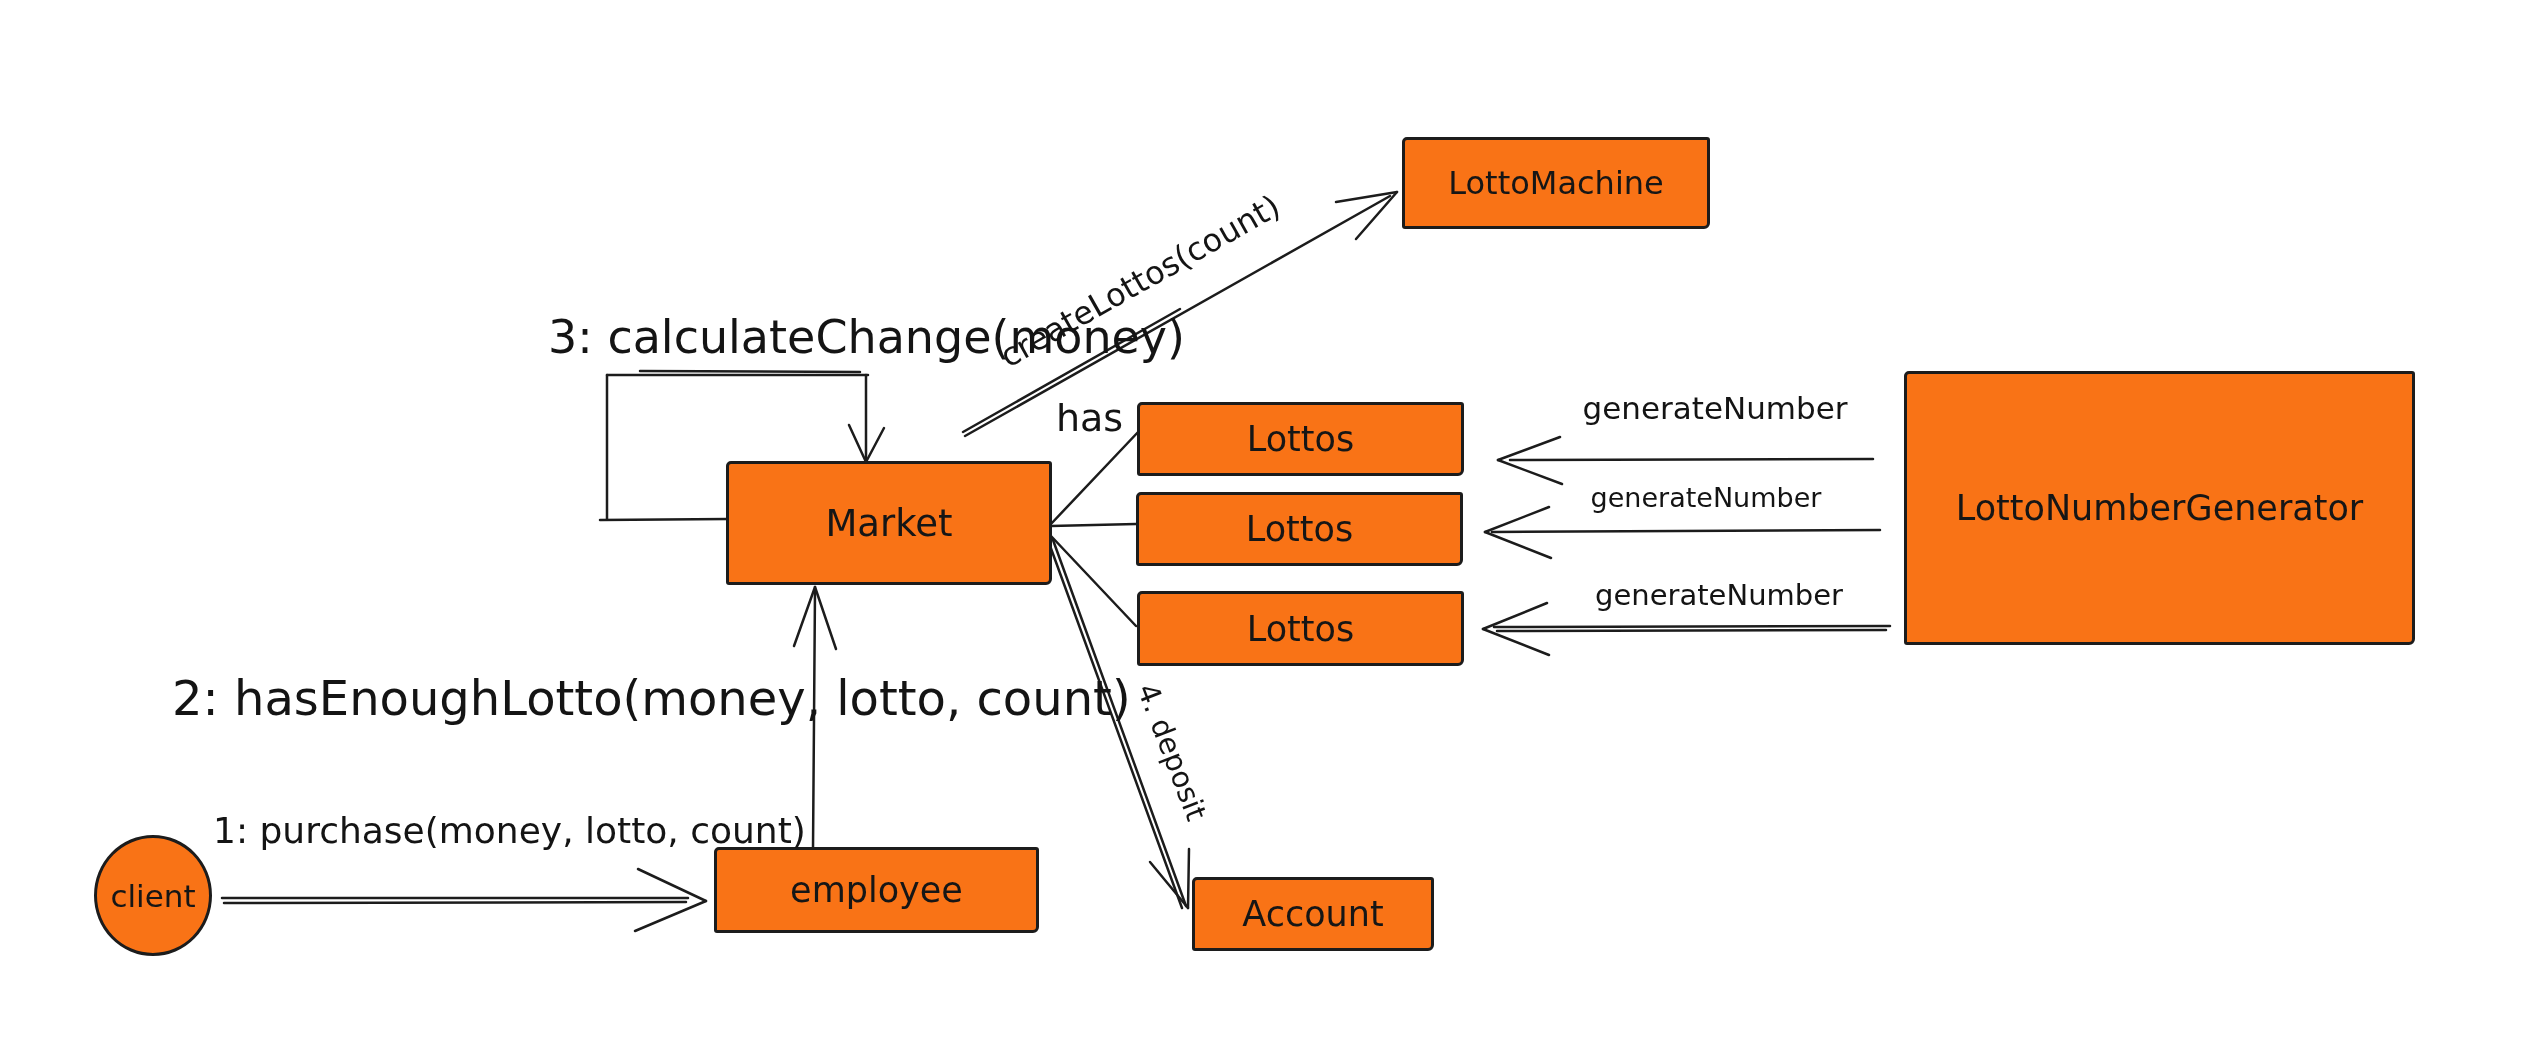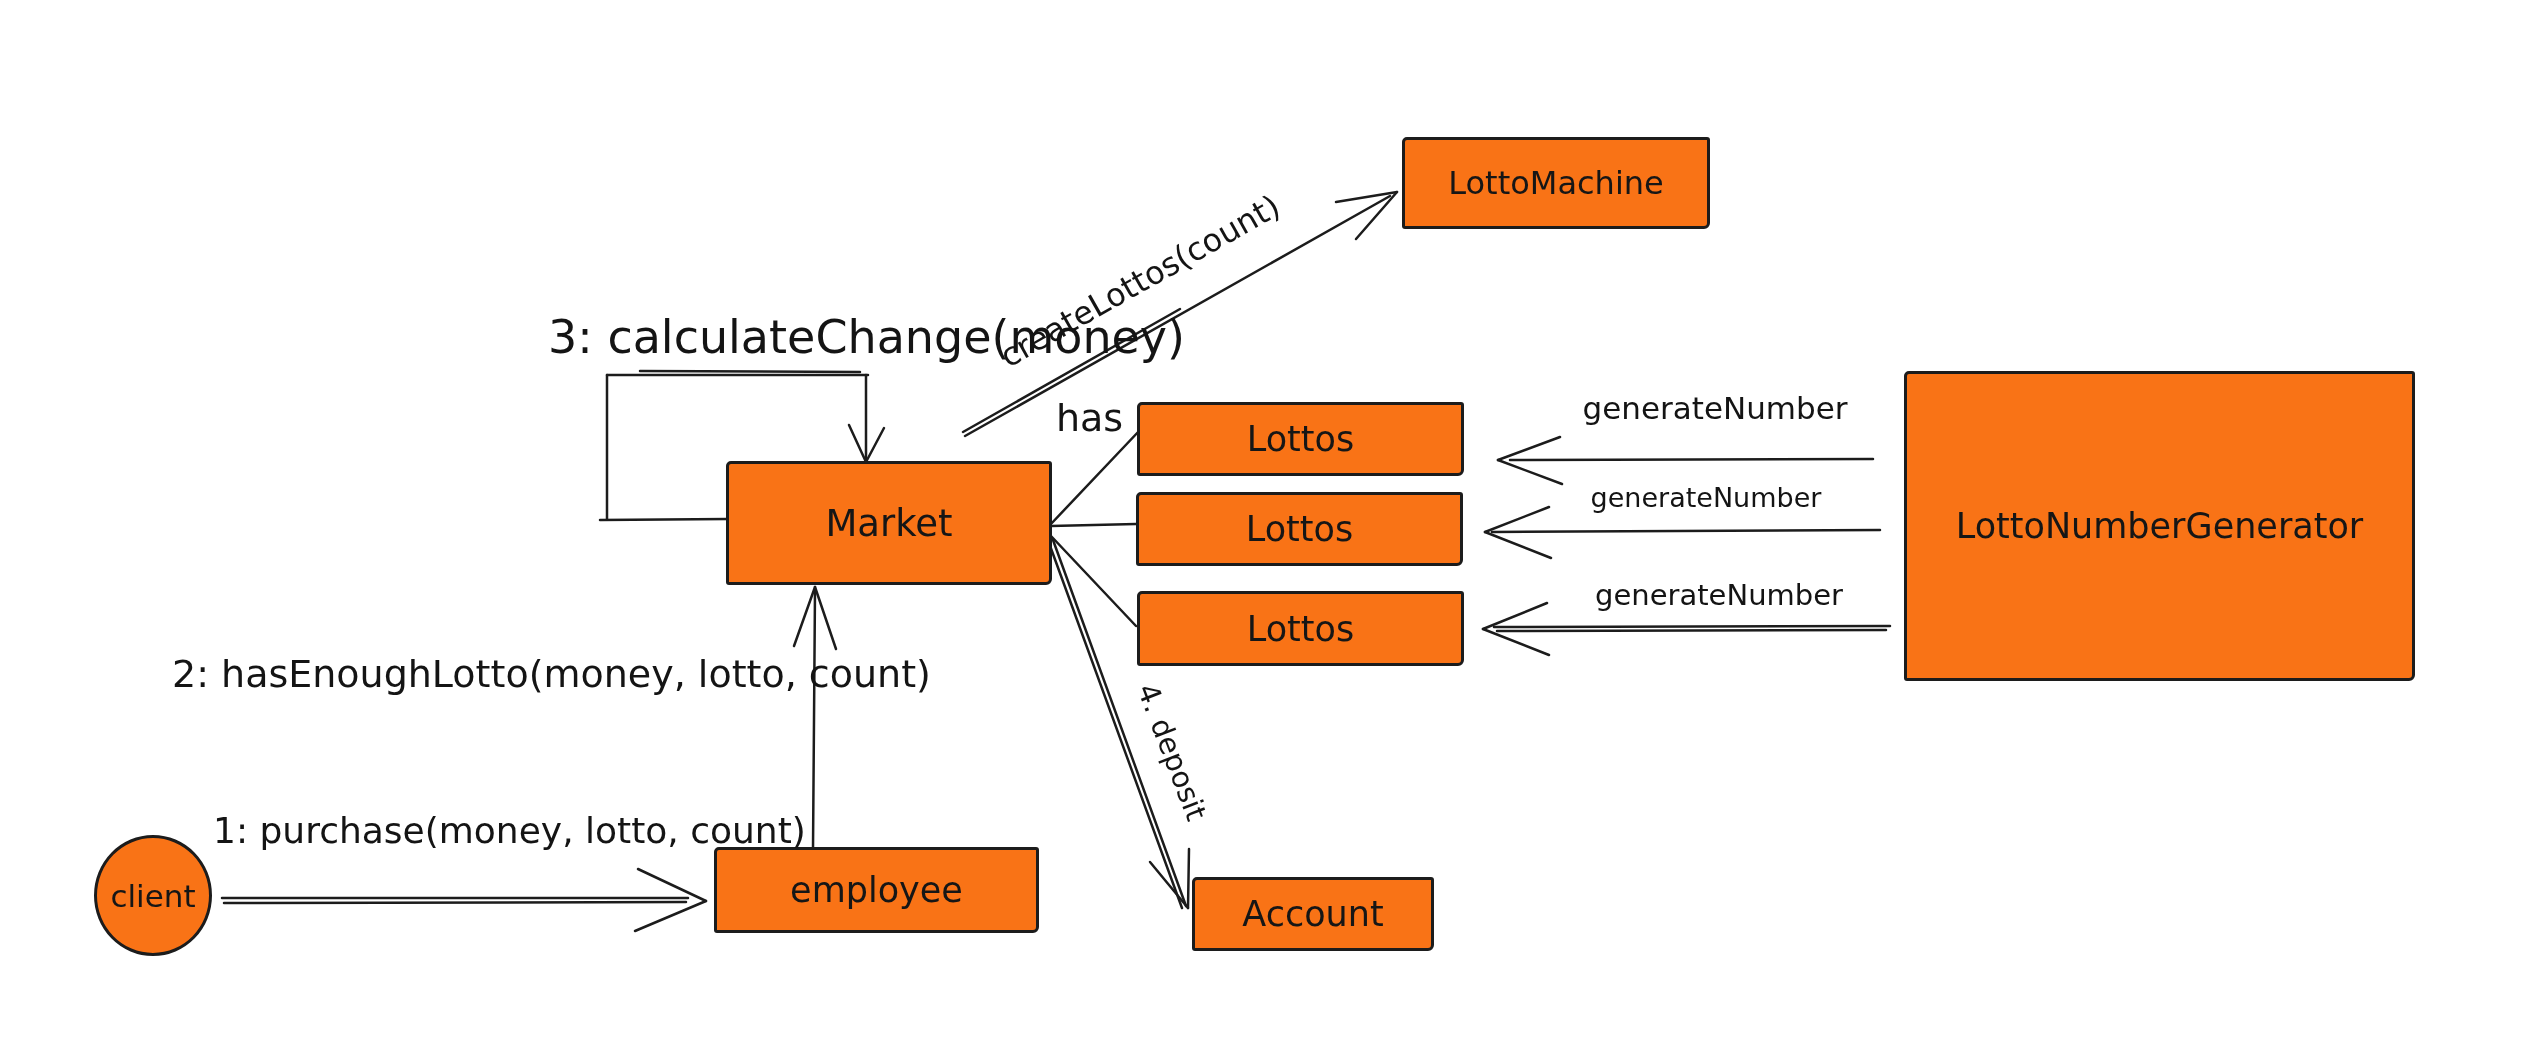--- a/index.html
+++ b/index.html
@@ -122,31 +122,31 @@
   </div>
 
   <div class="node" style="left:1136px;top:492px;width:327px;height:74px;font-size:35px;">
     <span>Lottos</span>
   </div>
 
   <div class="node" style="left:1137px;top:591px;width:327px;height:75px;font-size:35px;">
     <span>Lottos</span>
   </div>
 
-  <div class="node" style="left:1904px;top:371px;width:511px;height:310px;font-size:35px;">
+  <div class="node" style="left:1904px;top:371px;width:511px;height:274px;font-size:35px;">
     <span>LottoNumberGenerator</span>
   </div>
 
   <div class="node" style="left:1192px;top:877px;width:242px;height:74px;font-size:35px;">
     <span>Account</span>
   </div>
 
   <div class="edge-label" style="left:213px;top:810px;font-size:36px;">1: purchase(money, lotto, count)</div>
 
-  <div class="edge-label" style="left:172px;top:652px;font-size:38px;">2: hasEnoughLotto(money, lotto, count)</div>
+  <div class="edge-label" style="left:172px;top:670px;font-size:48px;">2: hasEnoughLotto(money, lotto, count)</div>
 
   <div class="edge-label" style="left:548px;top:310px;font-size:46px;">3: calculateChange(money)</div>
 
   <div class="edge-label rot-up" style="left:1140px;top:281px;font-size:32px;">createLottos(count)</div>
 
   <div class="edge-label" style="left:1056px;top:396px;font-size:38px;">has</div>
 
   <div class="edge-label centered" style="left:1715px;top:408px;font-size:31px;">generateNumber</div>
 
   <div class="edge-label centered" style="left:1706px;top:497px;font-size:27px;">generateNumber</div>

